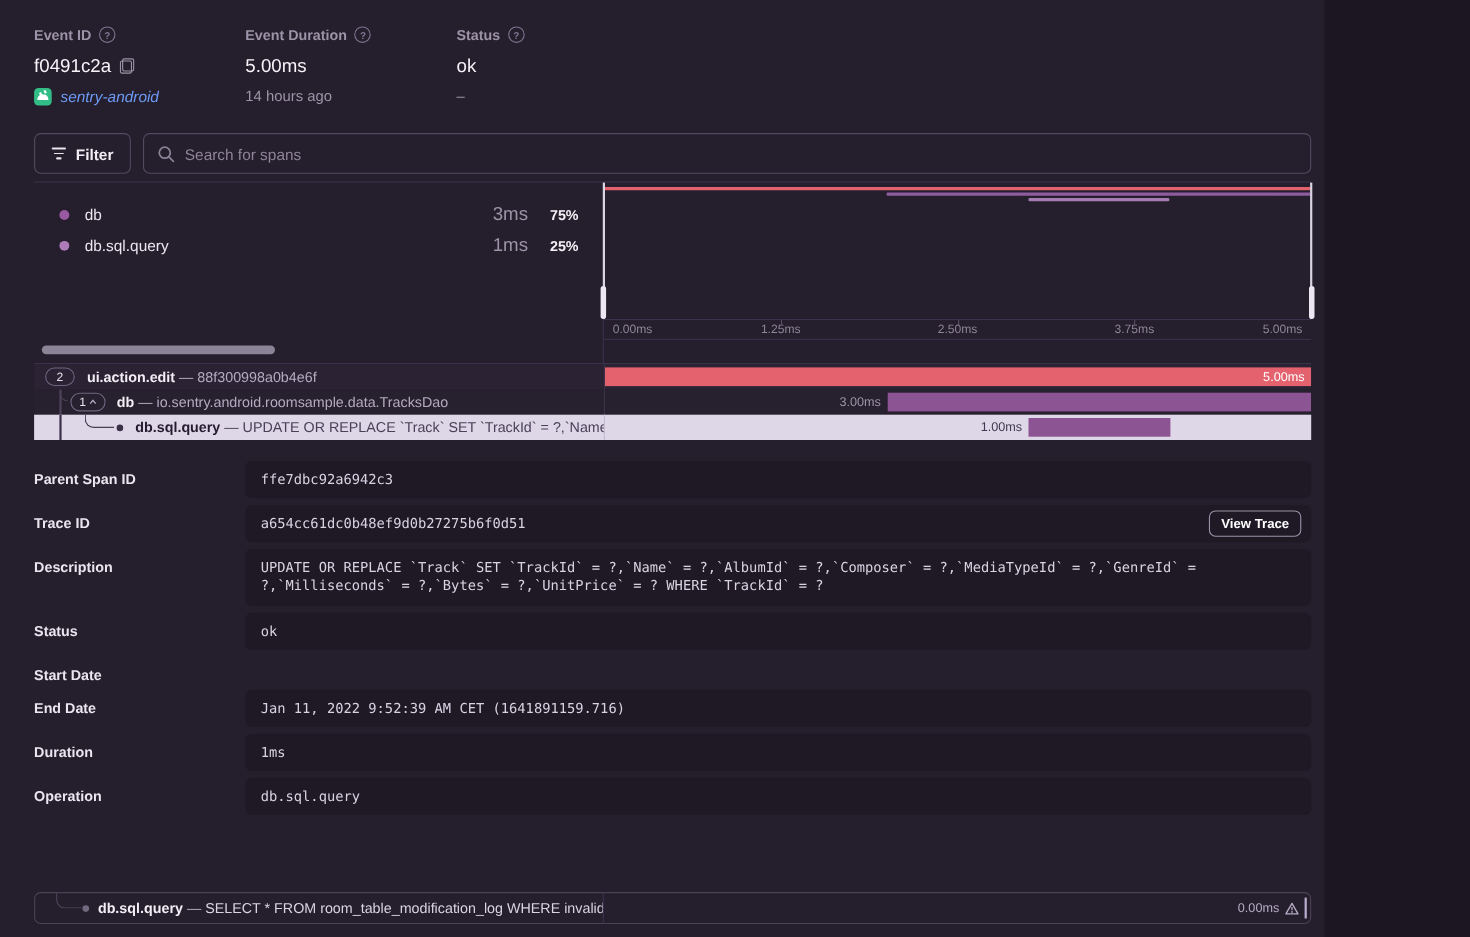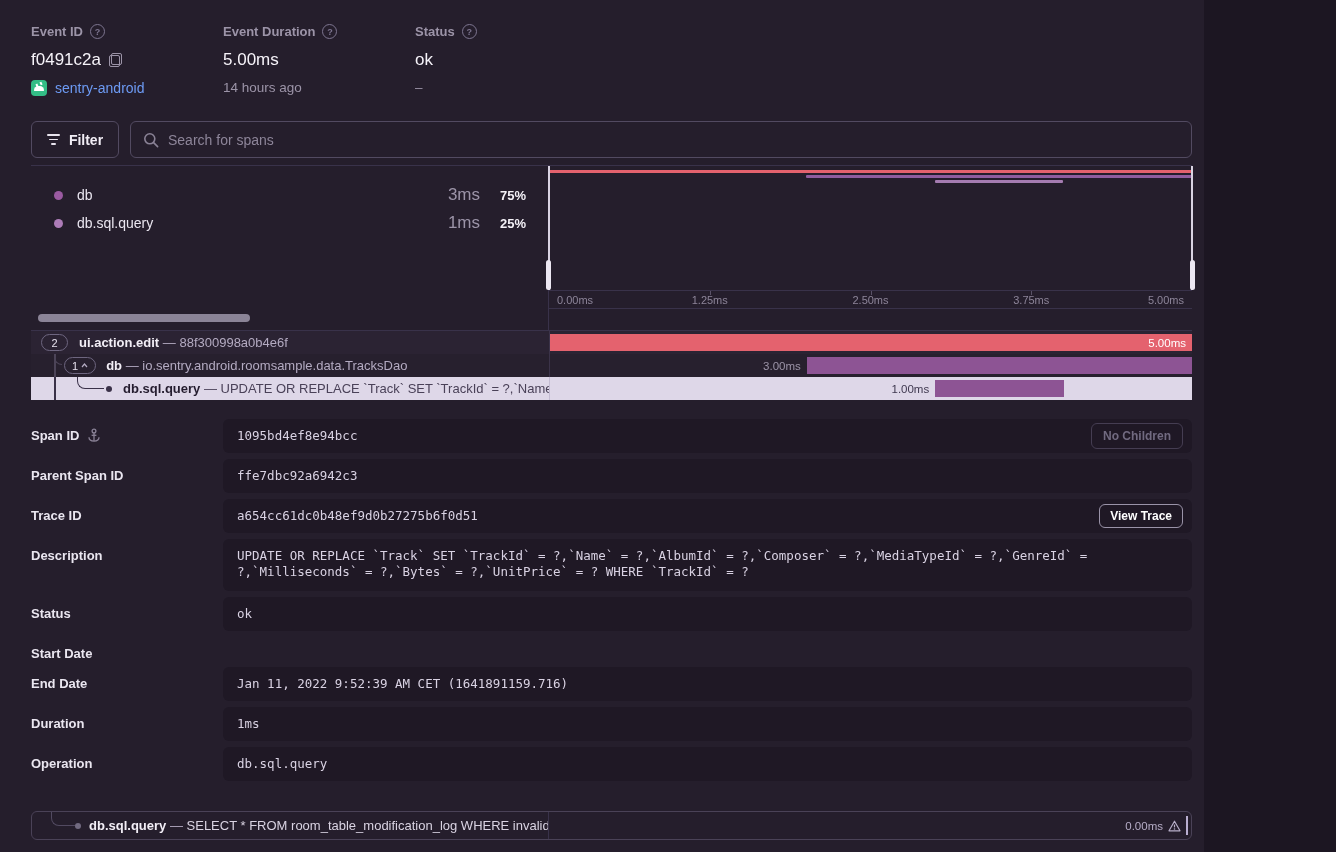--- a/index.html
+++ b/index.html
@@ -17,21 +17,21 @@
     display:inline-flex; align-items:center; justify-content:center; color:#7d7590;
     font-size:9px; font-weight:700; }
   .q-icon::after { content:"?"; }
   .hdr-value { margin-top:11px; font-size:17px; color:#f6f3f9; display:flex; align-items:center; gap:8px; }
   .copy-icon { position:relative; width:13px; height:14px; display:inline-block; }
   .copy-icon::before { content:""; position:absolute; left:0; bottom:0; width:9px; height:10px;
     border:1.4px solid #9c94a8; border-radius:2px; background:#251e2c; }
   .copy-icon::after { content:""; position:absolute; right:0; top:0; width:9px; height:10px;
     border:1.4px solid #9c94a8; border-radius:2px; }
   .hdr-sub { margin-top:10px; font-size:13.5px; color:#9c94a8; display:flex; align-items:center; gap:8px; }
-  .proj-link { color:#6d9bf5; font-size:14px; text-decoration:none; }
+  .proj-link { color:#6d9bf5; font-size:14px; text-decoration:none;font-style:italic; }
   .android-icon { width:16px; height:16px; border-radius:4px; background:#33bd86; position:relative; }
   .android-icon::before { content:""; position:absolute; left:3px; top:6px; width:10px; height:5px;
     background:#fff; border-radius:5px 5px 1px 1px; }
   .android-icon::after { content:""; position:absolute; left:5px; top:3.5px; width:1.5px; height:3px;
     background:#fff; transform:rotate(-25deg); box-shadow:4.5px 0 0 #fff; }
   
   .toolbar { position:absolute; left:31px; top:121px; right:12px; height:37px; display:flex; gap:11px; }
   .filter-btn { width:88px; height:37px; border:1px solid #524a61; border-radius:6px;
     display:flex; align-items:center; justify-content:center; gap:9px; background:transparent; cursor:pointer; }
   .filter-btn span.lbl { font-size:14px; font-weight:700; color:#f1edf5; }
@@ -260,37 +260,20 @@
       </div>
       <div class="t-right">
         <span class="bar-label-out" style="right: calc(40% + 6px);">1.00ms</span>
         <div class="bar" style="left: 60%; width: 20%; background: rgb(141, 84, 148);"></div>
       </div>
     </div>
   </div>
 
   <div class="details">
     <div class="drow">
-      <div class="dlabel">
-        <span>Span ID</span>
-        <span class="anchor-icon">
-          <svg width="14" height="15" viewBox="0 0 14 15">
-            <circle cx="7" cy="3" r="1.9" fill="none" stroke="#8a8296" stroke-width="1.3"></circle>
-            <line x1="7" y1="5" x2="7" y2="12.5" stroke="#8a8296" stroke-width="1.3"></line>
-            <line x1="4.6" y1="7.3" x2="9.4" y2="7.3" stroke="#8a8296" stroke-width="1.3"></line>
-            <path d="M2,9.2 C2,12 4.8,13 7,13 C9.2,13 12,12 12,9.2" fill="none" stroke="#8a8296" stroke-width="1.3"></path>
-          </svg>
-        </span>
-      </div>
-      <div class="dvalue">
-        <span>1095bd4ef8e94bcc</span>
-        <span class="chip">No Children</span>
-      </div>
-    </div>
-    <div class="drow">
       <div class="dlabel">Parent Span ID</div>
       <div class="dvalue">ffe7dbc92a6942c3</div>
     </div>
     <div class="drow">
       <div class="dlabel">Trace ID</div>
       <div class="dvalue">
         <span>a654cc61dc0b48ef9d0b27275b6f0d51</span>
         <button class="btn">View Trace</button>
       </div>
     </div>

